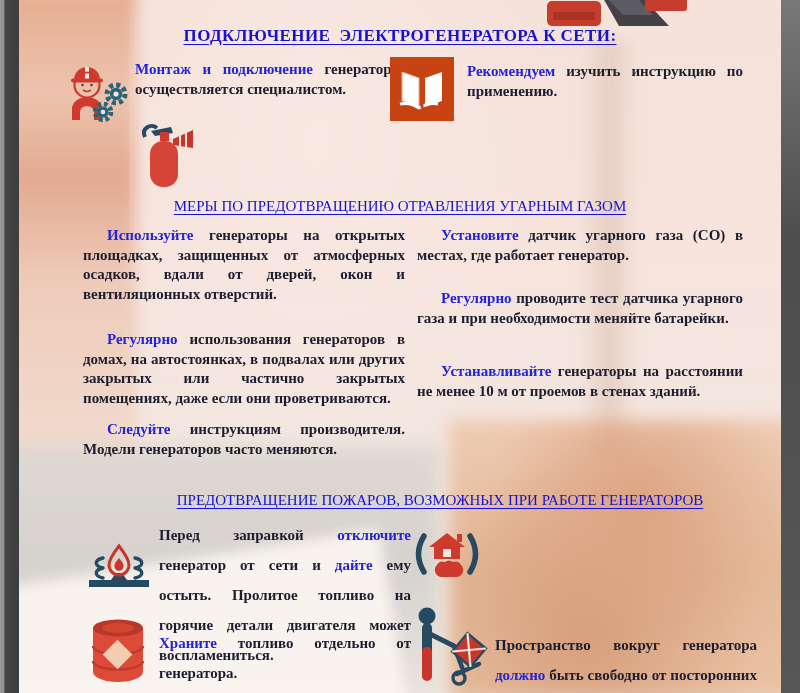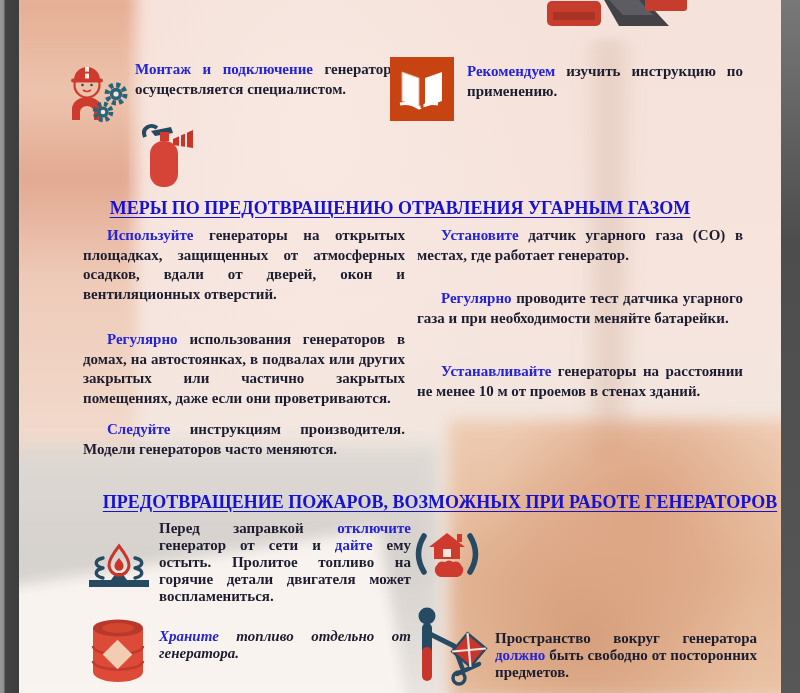--- a/index.html
+++ b/index.html
@@ -40,27 +40,27 @@
       linear-gradient(180deg,#ecc0a0 0%,#e0a478 55%,#e7b38b 100%);
     filter:blur(8px);opacity:.7;}
   .bg-right-shaft{left:560px;top:40px;width:60px;height:420px;
     background:linear-gradient(90deg,rgba(210,190,180,0),#e3cabd 50%,rgba(210,190,180,0));
     filter:blur(6px);opacity:.8;}
 
   .abs{position:absolute;}
   .para{font-weight:bold;font-size:15px;line-height:19.5px;color:var(--body);text-align:justify;}
   .para .lead{color:var(--blue);}
   .indent{text-indent:24px;}
-  .bottom-para{line-height:17px;}
+  .bottom-para{line-height:30px;}
 
   .page-title{position:absolute;left:0;top:26px;width:100%;text-align:center;
     font-weight:bold;font-size:17px;color:var(--heading);
     text-decoration:underline;text-underline-offset:3px;letter-spacing:.4px;white-space:pre;}
-  .section-heading{position:absolute;width:100%;text-align:center;font-weight:bold;
-    font-size:18px;color:var(--heading);text-decoration:underline;text-underline-offset:3px;}
+  .section-heading{position:absolute;width:100%;text-align:center;font-weight:normal;
+    font-size:15px;color:var(--heading);text-decoration:underline;text-underline-offset:3px;}
   .icon{position:absolute;}
   svg{display:block;}
 </style>
 </head>
 <body>
 
 <div class="canvas">
   <div class="strip-left"></div>
   <div class="strip-right"></div>
 
@@ -76,20 +76,21 @@
     <div class="icon" style="left:528px;top:-2px;">
       <svg width="152" height="30" viewBox="0 0 152 30" style="filter:blur(.6px);opacity:.95;">
         <rect x="0" y="3" width="54" height="25" rx="5" fill="#c43524"></rect>
         <rect x="6" y="14" width="42" height="8" fill="#a52a1c"></rect>
         <polygon points="56,0 96,0 122,28 72,28" fill="#3a3a40"></polygon>
         <polygon points="62,2 92,2 106,17 76,17" fill="#55555c"></polygon>
         <rect x="98" y="0" width="42" height="13" rx="3" fill="#c43524"></rect>
       </svg>
     </div>
 
+    <div class="page-title">ПОДКЛЮЧЕНИЕ  ЭЛЕКТРОГЕНЕРАТОРА К СЕТИ:</div>
 
     <div class="icon" style="left:42px;top:54px;">
       <svg width="78" height="72" viewBox="0 0 78 72">
         <path d="M13 26 a13 13 0 0 1 26 0 Z" fill="#cf3a2e"></path>
         <rect x="24" y="13" width="4" height="13" fill="#f8ece6"></rect>
         <rect x="10" y="24.5" width="32" height="4" rx="2" fill="#cf3a2e"></rect>
         <circle cx="26" cy="31" r="12.5" fill="none" stroke="#cf3a2e" stroke-width="2.2"></circle>
         <circle cx="21.5" cy="31" r="1.3" fill="#444"></circle>
         <circle cx="30.5" cy="31" r="1.3" fill="#444"></circle>
         <path d="M22 36 q4 3 8 0" fill="none" stroke="#cf3a2e" stroke-width="1.6"></path>
@@ -172,21 +173,21 @@
     <div class="icon" style="left:62px;top:614px;">
       <svg width="74" height="78" viewBox="0 0 74 78">
         <path d="M12 14 h50 v44 a25 10 0 0 1 -50 0 Z" fill="#dd4a38"></path>
         <ellipse cx="37" cy="14" rx="25" ry="8.5" fill="#b8392c"></ellipse>
         <ellipse cx="37" cy="14" rx="16" ry="5" fill="#d2452f"></ellipse>
         <path d="M12 32 a25 8.5 0 0 0 50 0 M12 47 a25 8.5 0 0 0 50 0" fill="none" stroke="#bf3b2b" stroke-width="2.6"></path>
         <rect x="26" y="30" width="21" height="21" transform="rotate(45 36.5 40.5)" fill="#f3cdb2"></rect>
       </svg>
     </div>
 
-    <div class="abs para bottom-para" style="left:140px;top:628px;width:252px;font-style:italic;">
+    <div class="abs para bottom-para" style="left:140px;top:628px;width:252px;">
       <span class="lead">Храните</span><span> топливо отдельно от генератора.</span>
     </div>
 
     <div class="icon" style="left:392px;top:522px;">
       <svg width="72" height="68" viewBox="0 0 72 68">
         <path d="M13 14 q-11 18 0 36" fill="none" stroke="#274a63" stroke-width="5.5" stroke-linecap="round"></path>
         <path d="M59 14 q11 18 0 36" fill="none" stroke="#274a63" stroke-width="5.5" stroke-linecap="round"></path>
         <polygon points="18,25 36,11 54,25" fill="#cf3a2e"></polygon>
         <rect x="46" y="12" width="5" height="8" fill="#cf3a2e"></rect>
         <rect x="23" y="25" width="26" height="12" fill="#cf3a2e"></rect>

